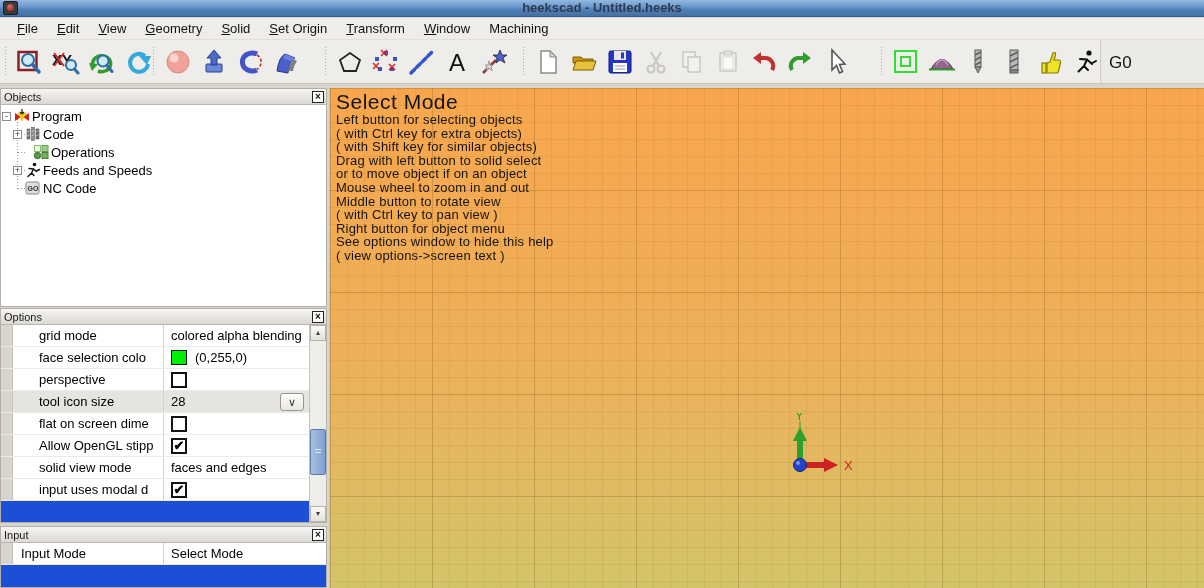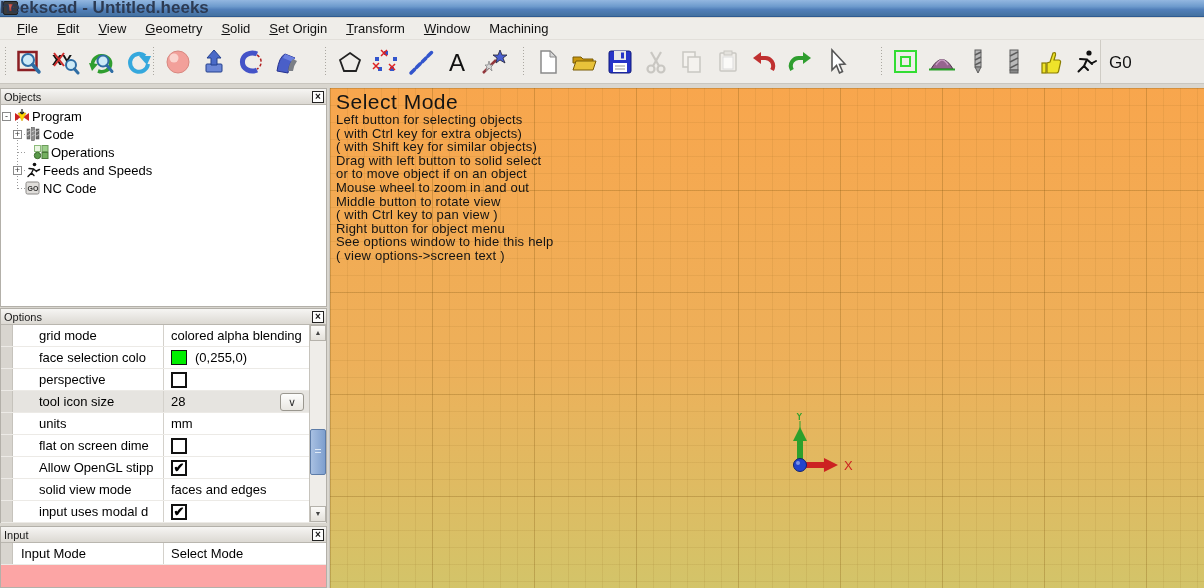--- a/index.html
+++ b/index.html
@@ -7,22 +7,22 @@
   body { font-family:"Liberation Sans", sans-serif; background:#D9D6CF; position:relative; }
 
   
   .titlebar { position:absolute; left:0; top:0; width:1204px; height:17px;
     background:linear-gradient(#93b7e0 0%, #6e9bcd 40%, #517fb9 60%, #44719f 100%);
     border-bottom:1px solid #2e5b92; }
   .app-icon { position:absolute; left:3px; top:1px; width:15px; height:14px;
     background:#3c3c3c; border:1px solid #1c1c1c; border-radius:2px; }
   .app-icon::after { content:""; position:absolute; left:3px; top:2px; width:7px; height:7px;
     border-radius:50%; background:radial-gradient(circle at 35% 35%, #e06a5a, #8c2020); }
-  .title-text { position:absolute; left:0; right:0; top:0; height:17px; text-align:left;
-    font-size:17px; font-weight:bold; color:#2c3a52; line-height:16px; }
+  .title-text { position:absolute; left:0; right:0; top:0; height:17px; text-align:center;
+    font-size:13px; font-weight:bold; color:#2c3a52; line-height:16px; }
 
   
   .menubar { position:absolute; left:0; top:18px; width:1204px; height:22px;
     background:#efede9; display:flex; align-items:center; padding-left:8px;
     border-bottom:1px solid #e2dfda; }
   .menu-item { font-size:13px; color:#111; padding:2px 10px 2px 9px; cursor:default; }
   .menu-item u { text-decoration:underline; }
 
   
   .toolbar { position:absolute; left:0; top:40px; width:1204px; height:44px;
@@ -32,21 +32,21 @@
   .tb-group { position:absolute; top:2px; height:40px; display:flex; align-items:center; }
   .grip { width:3px; height:30px; margin:0 5px 0 2px;
     background-image:repeating-linear-gradient(to bottom, #aba8a1 0 1px, transparent 1px 3px);
     background-size:1px 100%; background-repeat:repeat-y; background-position:1px 0; }
   .tb-btn { width:36px; height:36px; border:none; background:transparent;
     display:flex; align-items:center; justify-content:center; padding:0; }
   .tb-btn svg { display:block; }
   .g1 { left:2px; } .g2 { left:150px; } .g3 { left:322px; } .g4 { left:520px; } .g5 { left:878px; }
 
   
-  .panel { position:absolute; left:0; width:327px; background:#fca5a5;
+  .panel { position:absolute; left:0; width:327px; background:#1d4ed8;
     border:1px solid #b3b0a9; }
   .panel-titlebar { height:16px; background:linear-gradient(#f6f5f3, #dcd9d3);
     border-bottom:1px solid #b9b6af; display:flex; align-items:center; justify-content:space-between; }
   .panel-title { font-size:11px; color:#1a1a1a; padding-left:3px; }
   .panel-close { width:12px; height:12px; margin-right:2px; border:1px solid #222; background:#fdfdfd;
     font-size:10px; font-weight:bold; line-height:10px; text-align:center; color:#111; cursor:default; }
 
   #objects-panel { top:88px; height:219px; }
   #options-panel { top:308px; height:215px; }
   #input-panel   { top:526px; height:62px; }
@@ -436,27 +436,20 @@
   <div class="grid-row selected">
     <div class="gutter"></div>
     <div class="cell-label">tool icon size</div>
     <div class="cell-value">
       <span>28</span>
       <span class="combo-btn">∨</span>
     </div>
   </div>
   <div class="grid-row">
     <div class="gutter"></div>
-    <div class="cell-label">units</div>
-    <div class="cell-value">
-        <span>mm</span>
-      </div>
-  </div>
-  <div class="grid-row">
-    <div class="gutter"></div>
     <div class="cell-label">flat on screen dime</div>
     <div class="cell-value">
         <span class="checkbox"></span>
       </div>
   </div>
   <div class="grid-row">
     <div class="gutter"></div>
     <div class="cell-label">Allow OpenGL stipp</div>
     <div class="cell-value">
         <span class="checkbox">✔</span>

